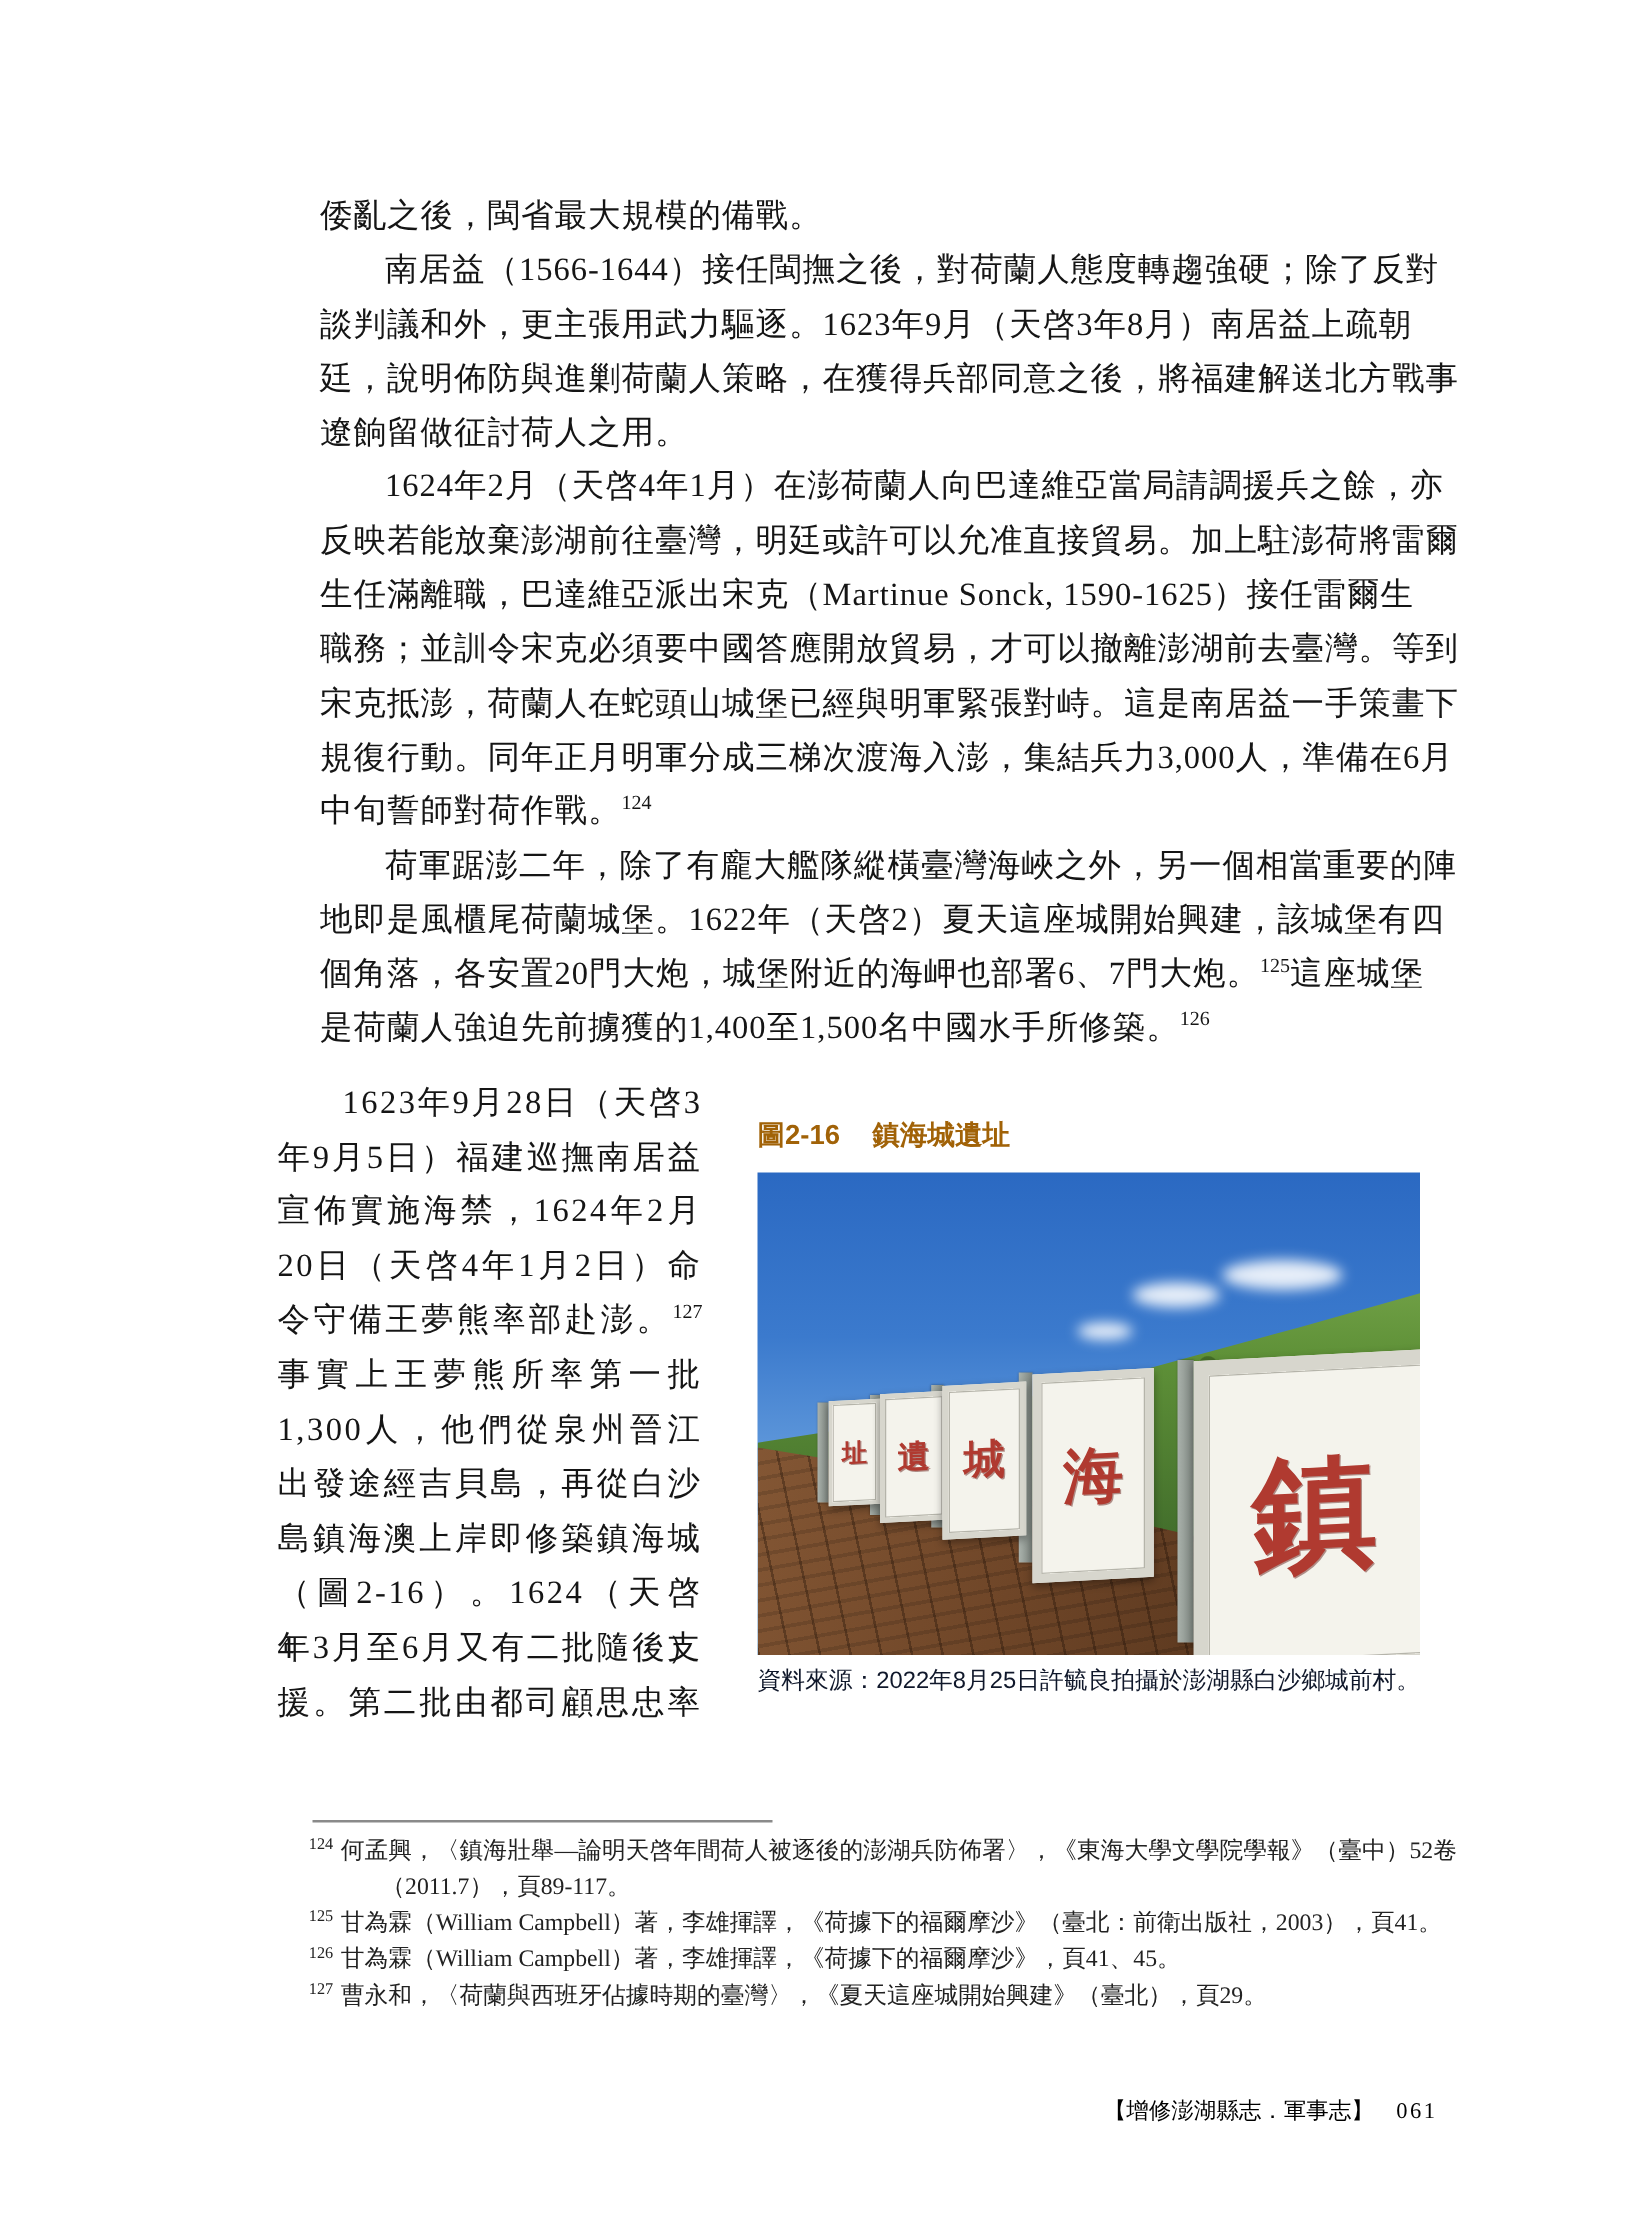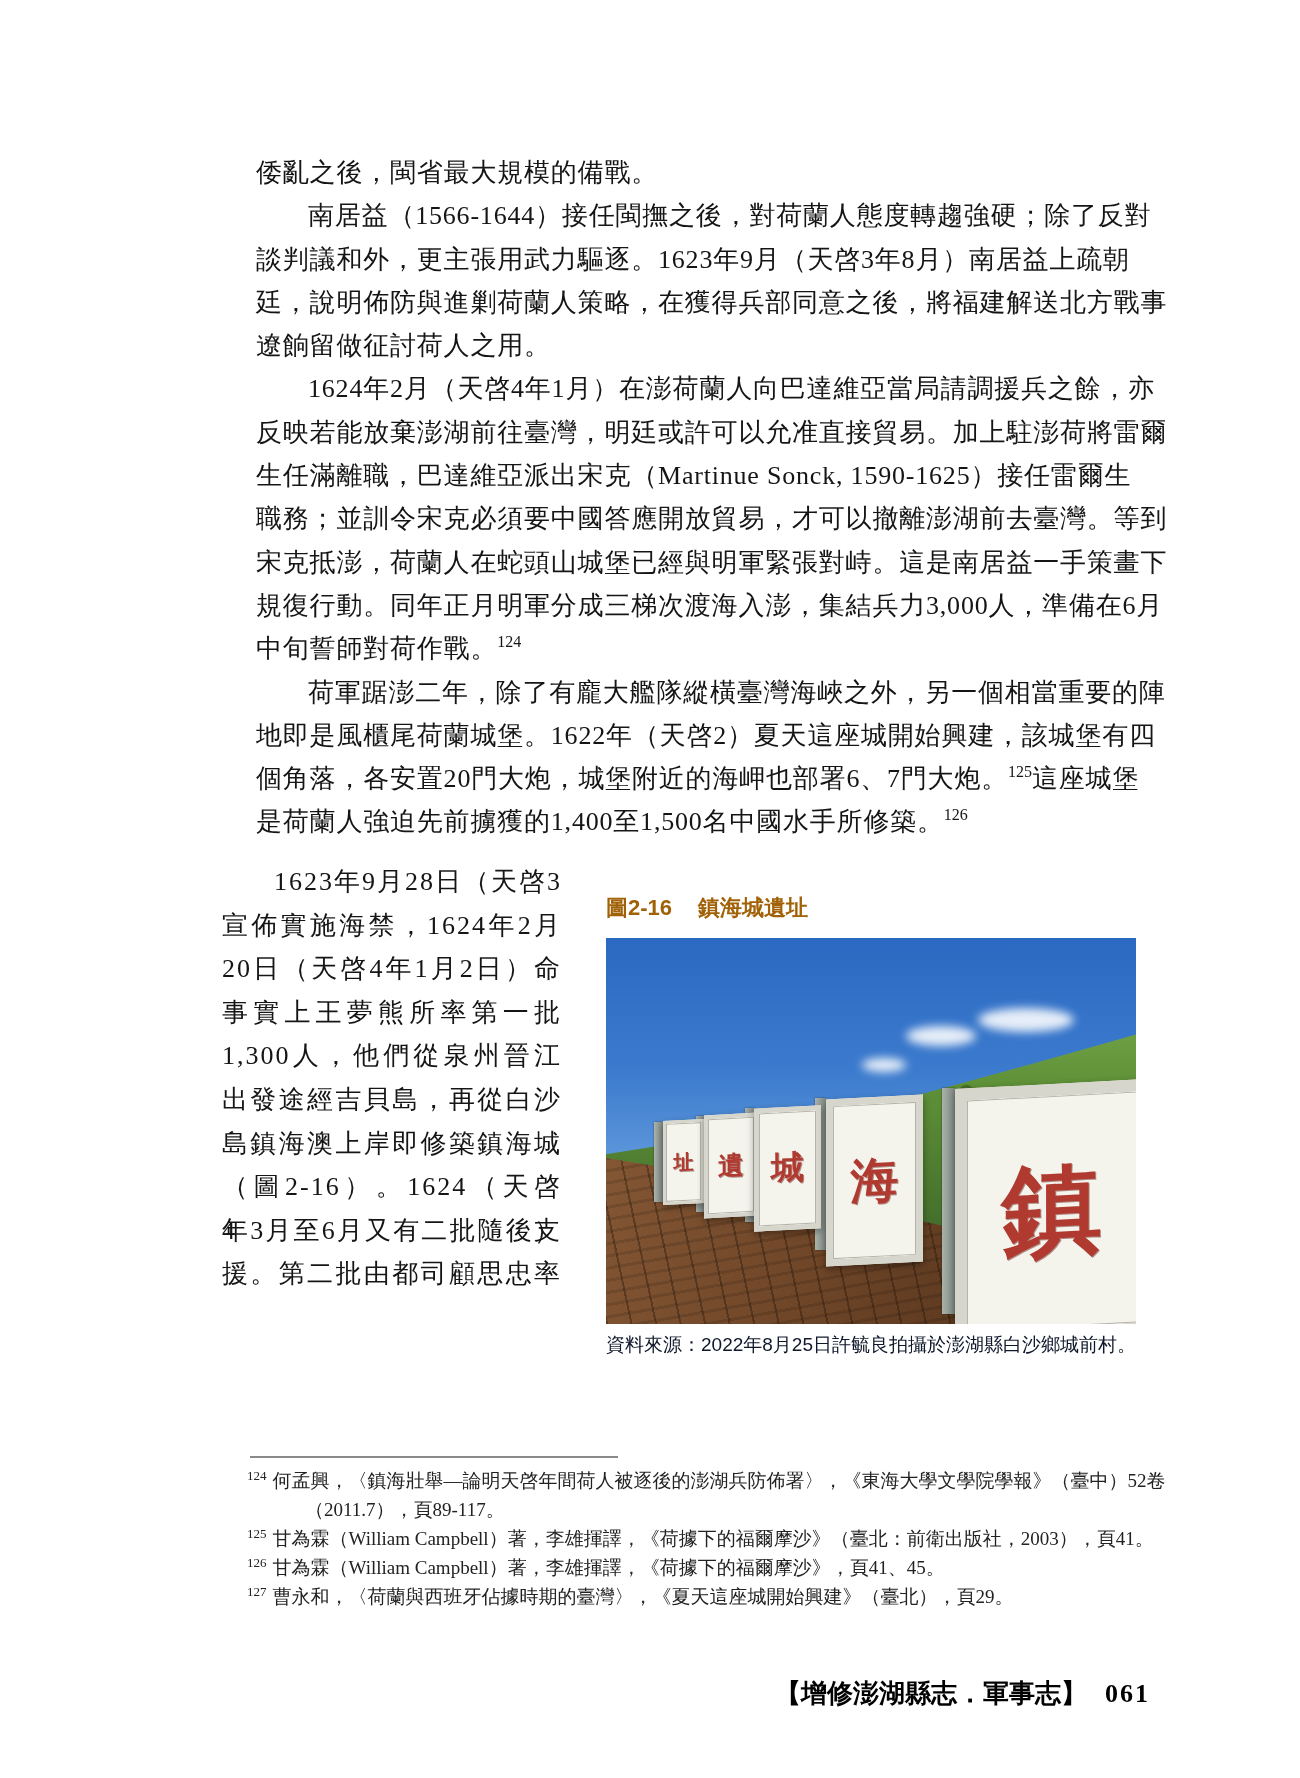--- a/index.html
+++ b/index.html
@@ -47,21 +47,21 @@
     font-family:"Liberation Sans",sans-serif;font-size:19px;line-height:26px;color:#0f172a;}
   
   .fn-sep{position:absolute;left:250px;top:1456px;width:368px;height:2px;background:#8a8a8a;}
   .fn-block{position:absolute;left:204px;top:1466px;width:935px;
     font-size:19px;line-height:29px;color:#222;margin-left:43px;}
   .fn-line{white-space:nowrap;}
   .fn-line sup{font-size:13px;vertical-align:super;line-height:0;margin-right:6px;}
   .fn-cont{padding-left:58px;white-space:nowrap;}
   
   .page-footer{position:absolute;left:222px;top:1676px;width:928px;text-align:right;
-    font-size:26px;color:#000;font-weight:bold;}
+    font-size:18px;color:#000;}
   .page-footer .pnum{margin-left:18px;letter-spacing:2px;}
 </style>
 </head>
 <body>
 
 <div class="para-block" id="para-lines">
     <div class="bline">倭亂之後，閩省最大規模的備戰。</div>
     <div class="bline indent">南居益（1566-1644）接任閩撫之後，對荷蘭人態度轉趨強硬；除了反對</div>
     <div class="bline">談判議和外，更主張用武力驅逐。1623年9月（天啓3年8月）南居益上疏朝</div>
     <div class="bline">廷，說明佈防與進剿荷蘭人策略，在獲得兵部同意之後，將福建解送北方戰事</div>
@@ -74,22 +74,24 @@
     <div class="bline">規復行動。同年正月明軍分成三梯次渡海入澎，集結兵力3,000人，準備在6月</div>
     <div class="bline"><span>中旬誓師對荷作戰。</span><sup class="fnref">124</sup></div>
     <div class="bline indent">荷軍踞澎二年，除了有龐大艦隊縱橫臺灣海峽之外，另一個相當重要的陣</div>
     <div class="bline">地即是風櫃尾荷蘭城堡。1622年（天啓2）夏天這座城開始興建，該城堡有四</div>
     <div class="bline"><span>個角落，各安置20門大炮，城堡附近的海岬也部署6、7門大炮。</span><sup class="fnref">125</sup><span>這座城堡</span></div>
     <div class="bline"><span>是荷蘭人強迫先前擄獲的1,400至1,500名中國水手所修築。</span><sup class="fnref">126</sup></div>
   </div>
 
 <div class="leftcol-block" id="leftcol-lines">
     <div class="lline indent">1623年9月28日（天啓3</div>
+    <div class="lline">年9月5日）福建巡撫南居益</div>
     <div class="lline">宣佈實施海禁，1624年2月</div>
     <div class="lline">20日（天啓4年1月2日）命</div>
+    <div class="lline"><span>令守備王夢熊率部赴澎。</span><sup class="fnref">127</sup></div>
     <div class="lline">事實上王夢熊所率第一批</div>
     <div class="lline">1,300人，他們從泉州晉江</div>
     <div class="lline">出發途經吉貝島，再從白沙</div>
     <div class="lline">島鎮海澳上岸即修築鎮海城</div>
     <div class="lline">（圖2-16）。1624（天啓4）</div>
     <div class="lline">年3月至6月又有二批隨後支</div>
     <div class="lline">援。第二批由都司顧思忠率</div>
   </div>
 
 <div class="fig-caption">

